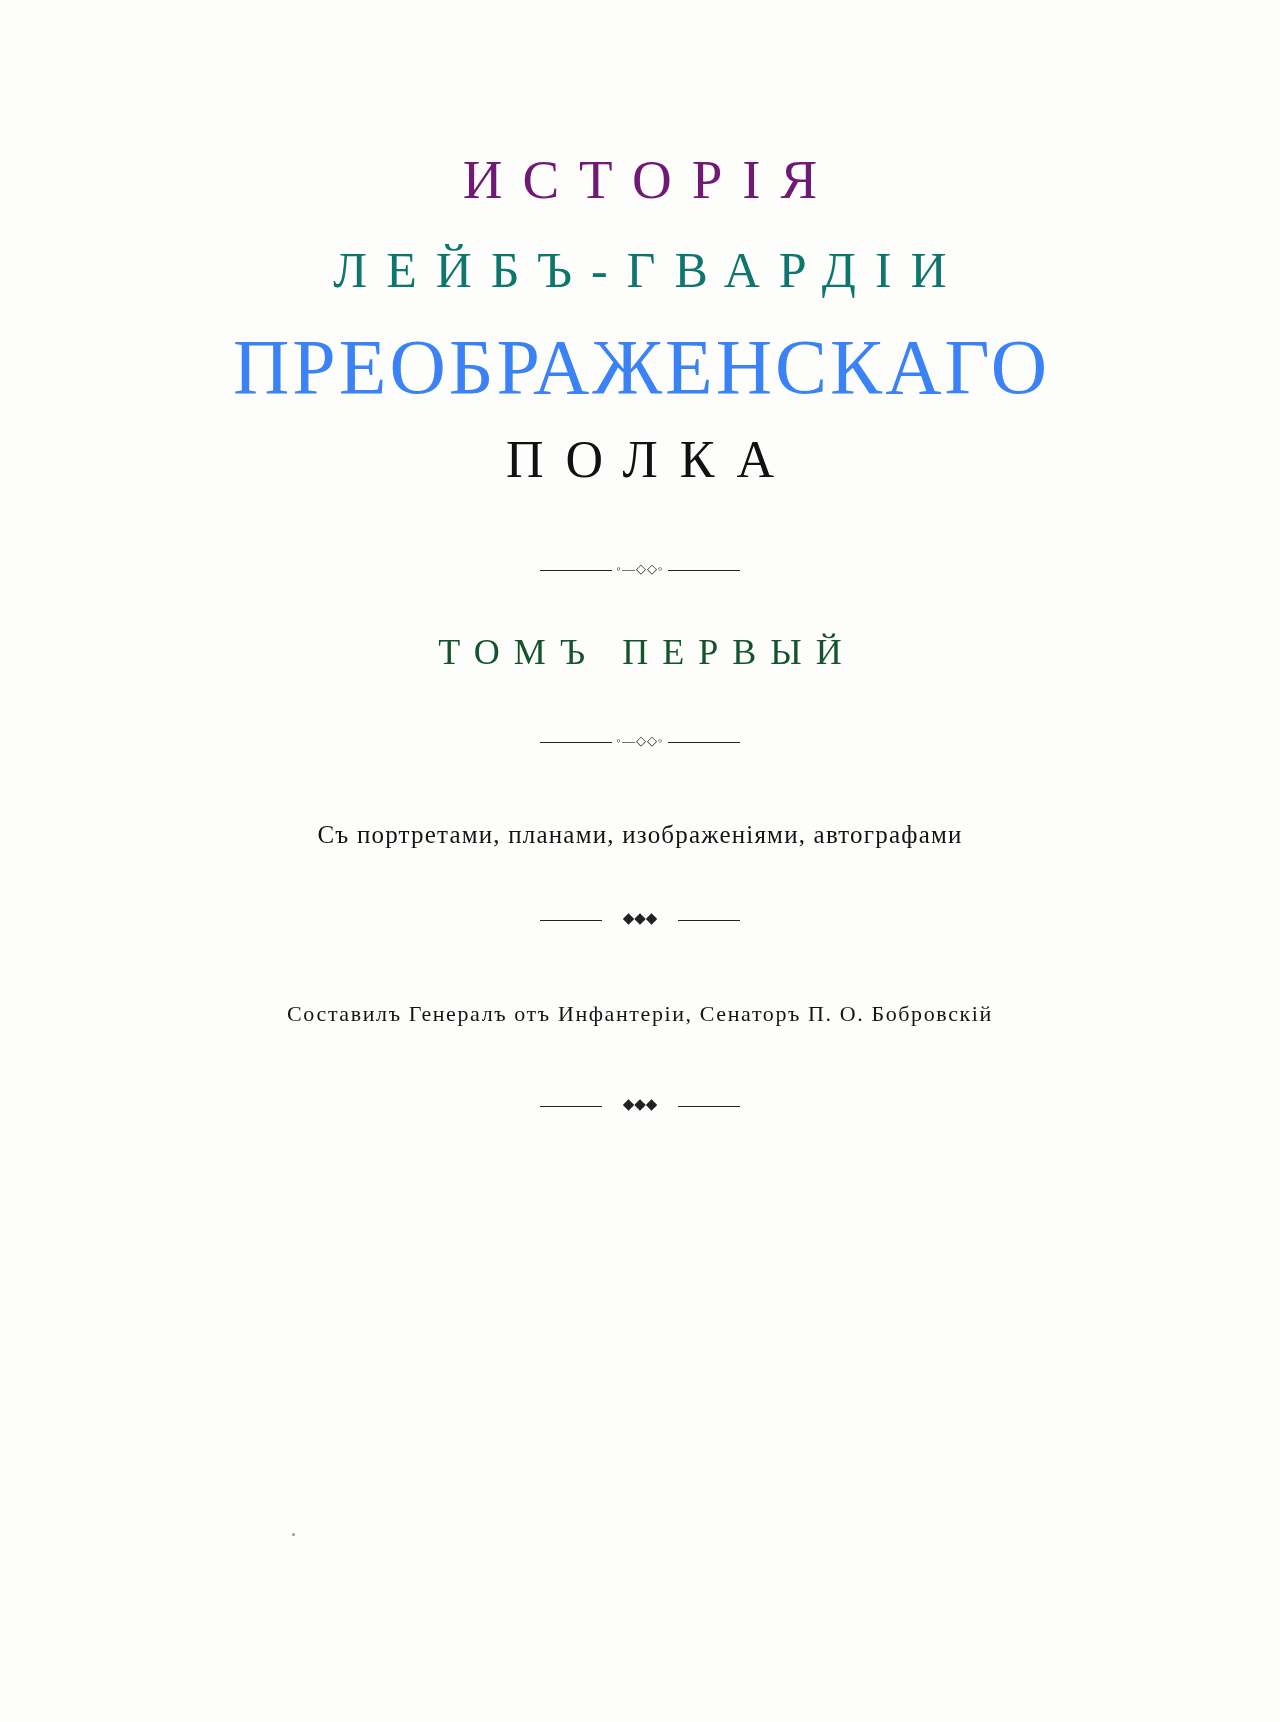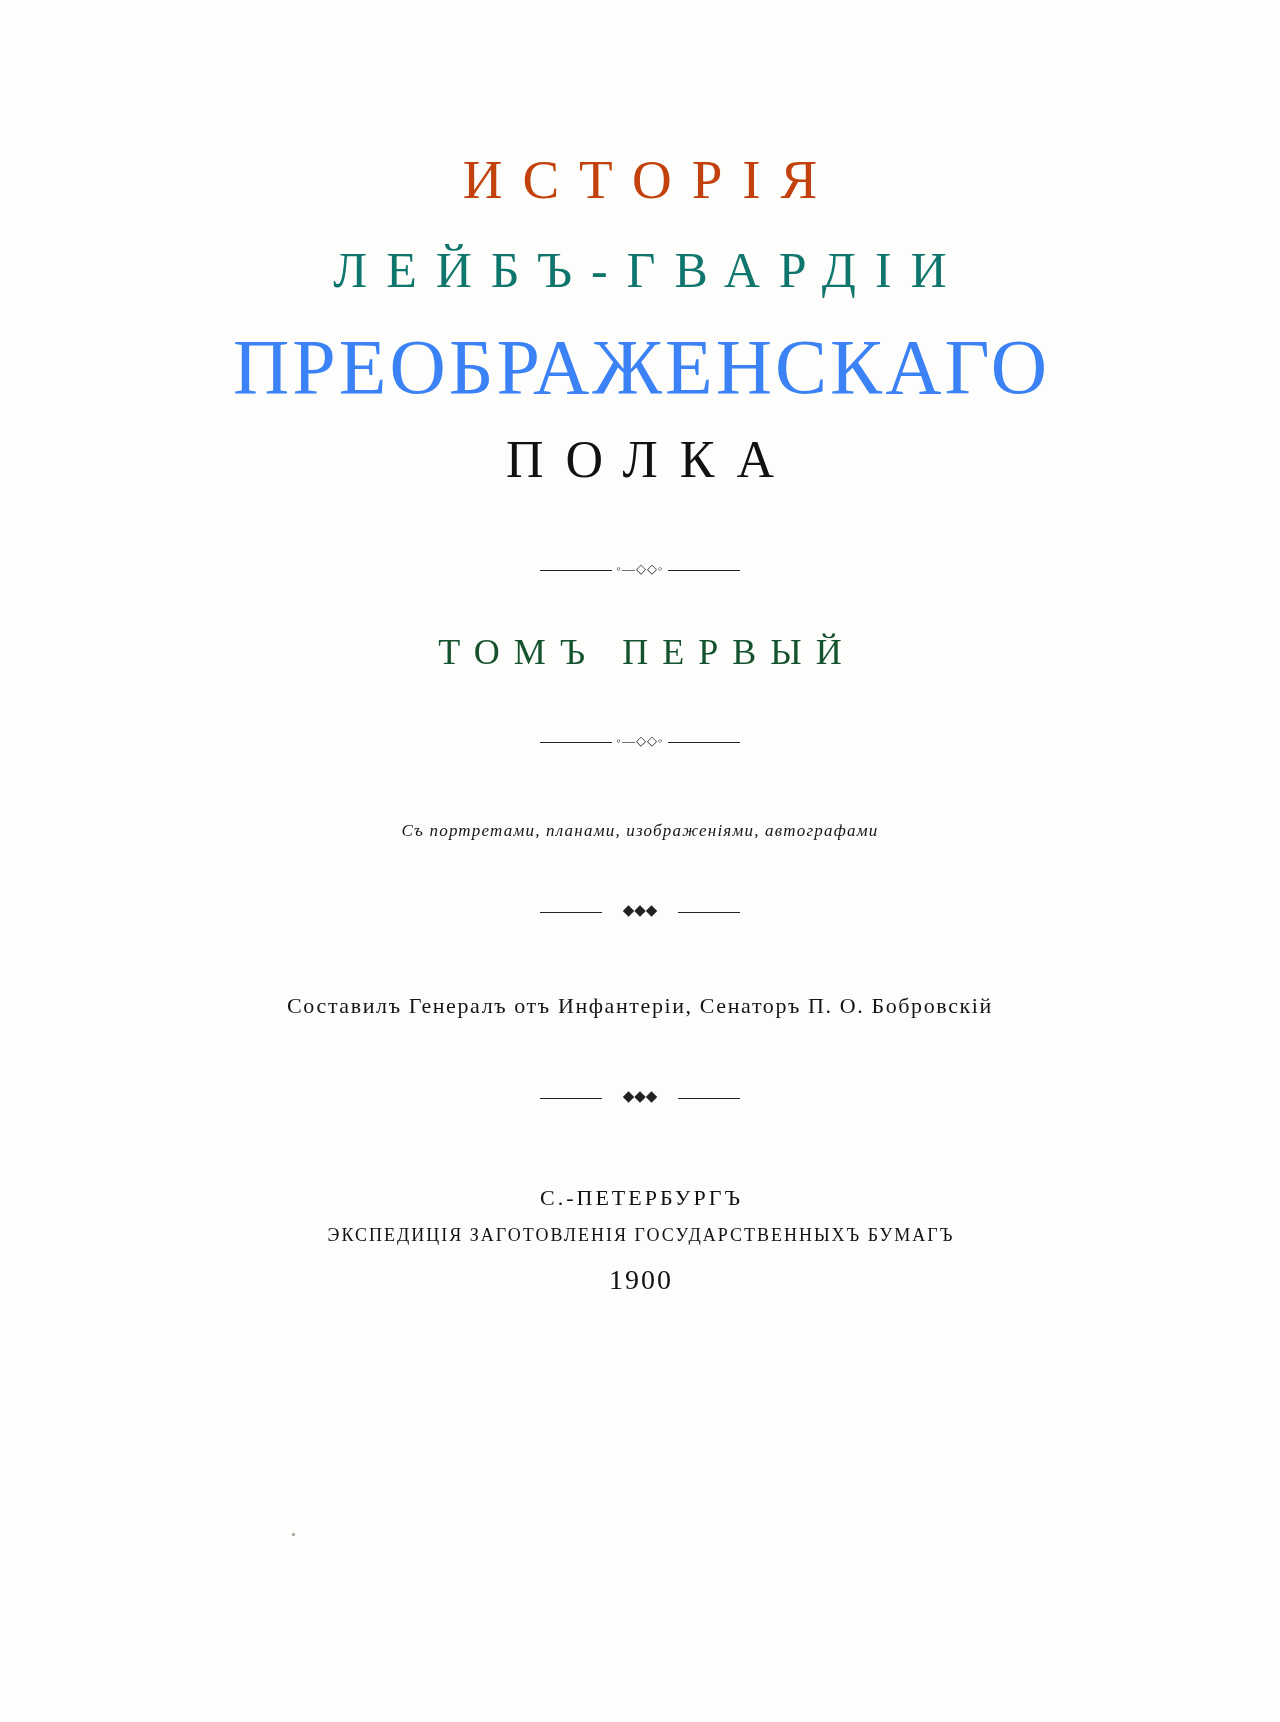--- a/index.html
+++ b/index.html
@@ -28,21 +28,21 @@
   .title-block {
     margin-top: 150px;
     width: 100%;
     text-align: center;
   }
   .line-1 {
     font-family: "Liberation Serif", serif;
     font-size: 55px;
     letter-spacing: 20px;
     text-indent: 20px;
-    color: #c2410c;
+    color: #701a75;
     line-height: 1.1;
   }
   .line-2 {
     font-family: "Liberation Serif", serif;
     font-size: 50px;
     letter-spacing: 19px;
     text-indent: 19px;
     margin-top: 32px;
     color: #0f766e;
     line-height: 1.1;
@@ -108,25 +108,24 @@
     font-size: 36px;
     letter-spacing: 14px;
     text-indent: 14px;
     text-align: center;
     color: #14532d;
   }
 
   
   .subtitle {
     margin-top: 70px;
-    font-size: 17px;
+    font-size: 25px;
     letter-spacing: 1.2px;
     text-align: right;
     color: #141414;
-    font-style: italic;
   }
 
   
   .author {
     margin-top: 72px;
     font-size: 22px;
     letter-spacing: 1.6px;
     text-align: left;
     color: #141414;
   }
@@ -200,21 +199,16 @@
   </div>
 
   <div class="author">Составилъ Генералъ отъ Инфантеріи, Сенаторъ П. О. Бобровскій</div>
 
   <div class="rule wide rule-4">
     <span class="bar left"></span>
     <span class="orn">◆◆◆</span>
     <span class="bar right"></span>
   </div>
 
-  <div class="imprint">
-    <div class="city">С.-ПЕТЕРБУРГЪ</div>
-    <div class="publisher">ЭКСПЕДИЦІЯ ЗАГОТОВЛЕНІЯ ГОСУДАРСТВЕННЫХЪ БУМАГЪ</div>
-    <div class="year">1900</div>
-  </div>
 
   <span class="speck" style="left:292px; top:1533px;"></span>
 
 </div>
 
 </body></html>

